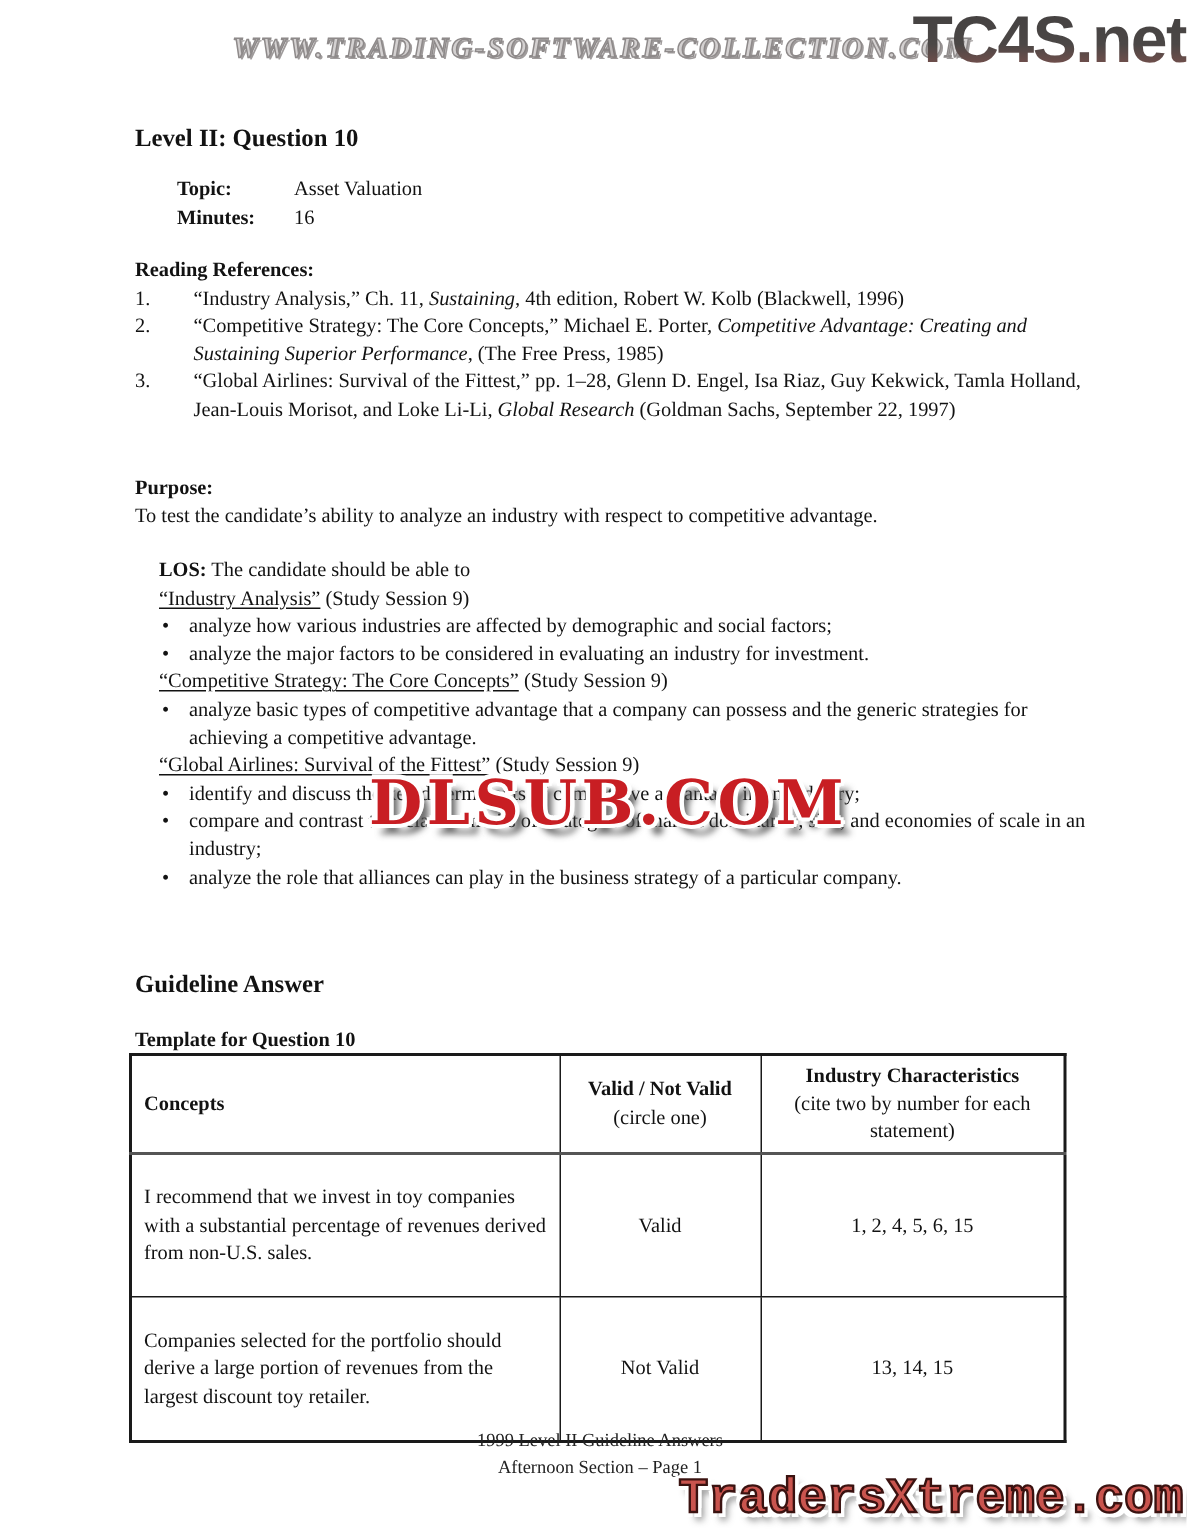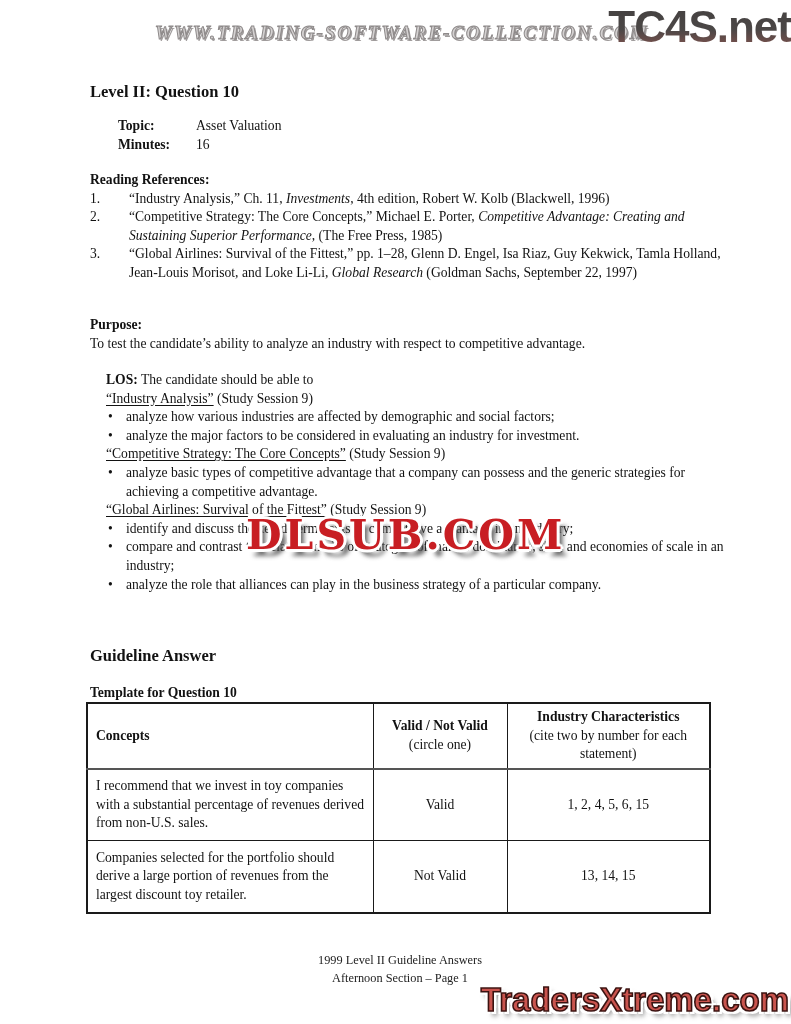--- a/index.html
+++ b/index.html
@@ -25,38 +25,38 @@
   #guideline-heading{left:90px;top:645px;font-size:16.5px;font-weight:bold;line-height:22px;}
   #template-title{left:90px;top:684px;font-weight:bold;line-height:18.6px;font-size:13.6px;}
   
   #answer-table{left:86px;top:702px;}
   table{border-collapse:collapse;table-layout:fixed;width:623px;font-size:13.6px;line-height:18.6px;}
   td,th{border:1.6px solid #1a1a1a;vertical-align:middle;padding:4px 8px;font-weight:normal;text-align:left;}
   table{border:2.2px solid #1a1a1a;}
   tr.hdr td{border-bottom:2.6px solid #555;}
   .c{text-align:center;}
   .hdr .hline{font-weight:bold;}
-  .row-statement{height:72px;}
+  .row-statement{height:96px;}
   .hdr td{height:48px;}
   
   #footer{left:0;top:952px;width:800px;text-align:center;font-size:12.3px;line-height:17.6px;color:#222;}
   
   #wm-banner{left:155px;top:22px;font-family:"Liberation Serif",serif;font-weight:bold;font-style:italic;
     font-size:19px;letter-spacing:2px;color:#d4d1d1;-webkit-text-stroke:1px #8e8a8a;
     text-shadow:1.5px 1.5px 0 #a09c9c;white-space:nowrap;}
   #wm-tc4s{right:0px;top:2px;font-family:"Liberation Sans",sans-serif;font-weight:bold;
     font-size:44px;letter-spacing:-1px;line-height:50px;
     background:linear-gradient(180deg,#434040 0%,#4b4746 55%,#8a544f 100%);
     -webkit-background-clip:text;background-clip:text;color:transparent;white-space:nowrap;}
   #wm-dlsub{left:246px;top:514px;font-family:"DejaVu Serif",serif;font-weight:bold;
     font-size:41px;line-height:42px;letter-spacing:3px;color:#c81e23;white-space:nowrap;
     text-shadow:-2px -2px 0 #fff,2px -2px 0 #fff,-2px 2px 0 #fff,2px 2px 0 #fff,
       0 -3px 0 #fff,0 3px 0 #fff,-3px 0 0 #fff,3px 0 0 #fff,
       6px 7px 4px rgba(75,75,75,0.8);}
-  #wm-traders{right:2px;top:980px;font-family:Liberation Sans, sans-serif;font-weight:bold;
+  #wm-traders{right:2px;top:980px;font-family:Liberation Mono, monospace;font-weight:bold;
     font-size:33px;line-height:40px;color:#c9544e;-webkit-text-stroke:1.6px #3a1210;white-space:nowrap;
     text-shadow:-3px -3px 0 #fff,3px -3px 0 #fff,-3px 3px 0 #fff,3px 3px 0 #fff,
       4px 5px 5px rgba(120,120,120,0.9);}
 </style>
 </head>
 <body>
 
 <div class="abs" id="wm-banner">WWW.TRADING-SOFTWARE-COLLECTION.COM</div>
 <div class="abs" id="wm-tc4s">TC4S.net</div>
 
@@ -69,21 +69,21 @@
   </div>
   <div class="meta-row">
     <span class="meta-label">Minutes:</span>
     <span>16</span>
   </div>
 </div>
 
 <div class="abs doc" id="refs">
   <div class="b">Reading References:</div>
   <div class="ref">
-    <span class="ref-num">1.</span><span>“Industry Analysis,” Ch. 11, </span><span class="i">Investments</span><span>, 4th edition, Robert W. Kolb (Blackwell, 1996)</span>
+    <span class="ref-num">1.</span><span>“Industry Analysis,” Ch. 11, </span><span class="i">Sustaining</span><span>, 4th edition, Robert W. Kolb (Blackwell, 1996)</span>
   </div>
   <div class="ref">
     <span class="ref-num">2.</span><span>“Competitive Strategy: The Core Concepts,” Michael E. Porter,  </span><span class="i">Competitive Advantage: Creating and Sustaining Superior Performance</span><span>, (The Free Press, 1985)</span>
   </div>
   <div class="ref">
     <span class="ref-num">3.</span><span>“Global Airlines: Survival of the Fittest,” pp. 1–28, Glenn D. Engel, Isa Riaz, Guy Kekwick, Tamla Holland, Jean-Louis Morisot, and Loke Li-Li, </span><span class="i">Global Research</span><span> (Goldman Sachs, September 22, 1997)</span>
   </div>
 </div>
 
 <div class="abs doc" id="purpose">

